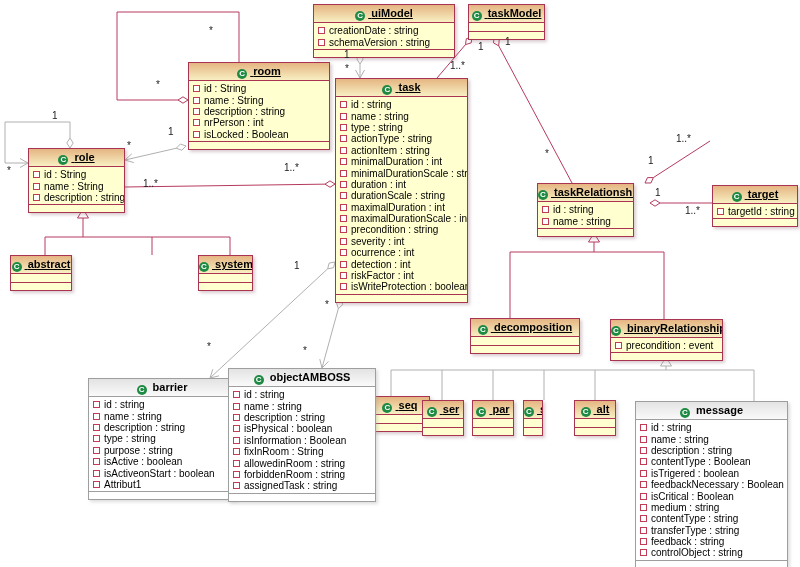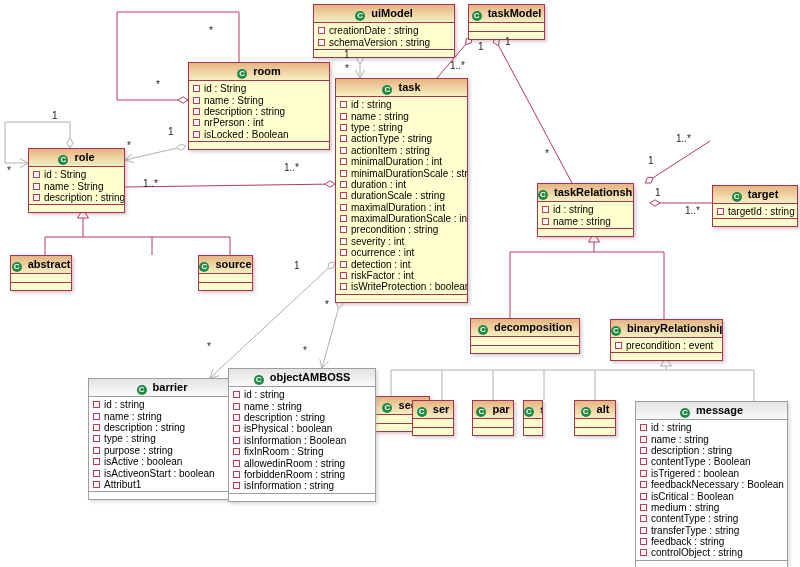--- a/index.html
+++ b/index.html
@@ -8,21 +8,21 @@
     font-family:"Liberation Sans","DejaVu Sans",sans-serif;
   }
   #edges{position:absolute;left:0;top:0;z-index:1;}
   .uml-class{
     position:absolute;z-index:2;border:1px solid;box-sizing:border-box;
     box-shadow:2px 2px 3px rgba(150,110,120,0.35);
   }
   .uml-class.yellow{border-color:#A93452;background:#FFFFCF;}
   .uml-class.grey{border-color:#9E9E9E;background:#FFFFFF;box-shadow:2px 2px 3px rgba(160,160,160,0.35);}
   .uml-header{height:17px;line-height:17px;text-align:center;font-size:11px;font-weight:bold;color:#000;white-space:nowrap;overflow:hidden;}
-  .yellow .uml-header{background:linear-gradient(#E5B582,#F8EFC2);border-bottom:1px solid #A93452;}
+  .yellow .uml-header{background:linear-gradient(#E5B582,#F8EFC2);border-bottom:1px solid #A93452;text-decoration:underline;}
   .grey .uml-header{background:linear-gradient(#E3E3E3,#FAFAFA);border-bottom:1px solid #9E9E9E;}
   .uml-icon{
     display:inline-block;width:10px;height:10px;border-radius:50%;
     background:#1F8A44;color:#fff;font-size:8px;line-height:10px;font-weight:bold;
     text-align:center;vertical-align:-1px;margin-right:3px;
   }
   .uml-attrs{padding-top:2px;padding-bottom:1px;}
   .uml-attrs.empty{height:8px;padding:0;}
   .uml-bottom{height:7px;}
   .yellow .uml-bottom{border-top:1px solid #A93452;}
@@ -313,21 +313,21 @@
     <div class="uml-header">
       <span class="uml-icon">C</span>
       <span class="uml-title">abstract</span>
     </div>
     <div class="uml-attrs empty"></div>
     <div class="uml-bottom"></div>
   </div>
     <div class="uml-class yellow" style="left: 198px; top: 255px; width: 55px;">
     <div class="uml-header">
       <span class="uml-icon">C</span>
-      <span class="uml-title">source</span>
+      <span class="uml-title">system</span>
     </div>
     <div class="uml-attrs empty"></div>
     <div class="uml-bottom"></div>
   </div>
     <div class="uml-class yellow" style="left: 470px; top: 318px; width: 110px;">
     <div class="uml-header">
       <span class="uml-icon">C</span>
       <span class="uml-title">decomposition</span>
     </div>
     <div class="uml-attrs empty"></div>
@@ -347,21 +347,21 @@
     <div class="uml-bottom"></div>
   </div>
     <div class="uml-class yellow" style="left: 370px; top: 396px; width: 60px;">
     <div class="uml-header">
       <span class="uml-icon">C</span>
       <span class="uml-title">seq</span>
     </div>
     <div class="uml-attrs empty"></div>
     <div class="uml-bottom"></div>
   </div>
-    <div class="uml-class yellow" style="left: 412px; top: 400px; width: 42px;">
+    <div class="uml-class yellow" style="left: 422px; top: 400px; width: 42px;">
     <div class="uml-header">
       <span class="uml-icon">C</span>
       <span class="uml-title">ser</span>
     </div>
     <div class="uml-attrs empty"></div>
     <div class="uml-bottom"></div>
   </div>
     <div class="uml-class yellow" style="left: 472px; top: 400px; width: 42px;">
     <div class="uml-header">
       <span class="uml-icon">C</span>
@@ -460,21 +460,21 @@
         <div class="attr-row">
           <span class="attr-icon"></span>
           <span>allowedinRoom : string</span>
         </div>
         <div class="attr-row">
           <span class="attr-icon"></span>
           <span>forbiddenRoom : string</span>
         </div>
         <div class="attr-row">
           <span class="attr-icon"></span>
-          <span>isInformation : string</span>
+          <span>assignedTask : string</span>
         </div>
       </div>
     <div class="uml-bottom"></div>
   </div>
     <div class="uml-class grey" style="left: 635px; top: 401px; width: 153px;">
     <div class="uml-header">
       <span class="uml-icon">C</span>
       <span class="uml-title">message</span>
     </div>
     <div class="uml-attrs">

